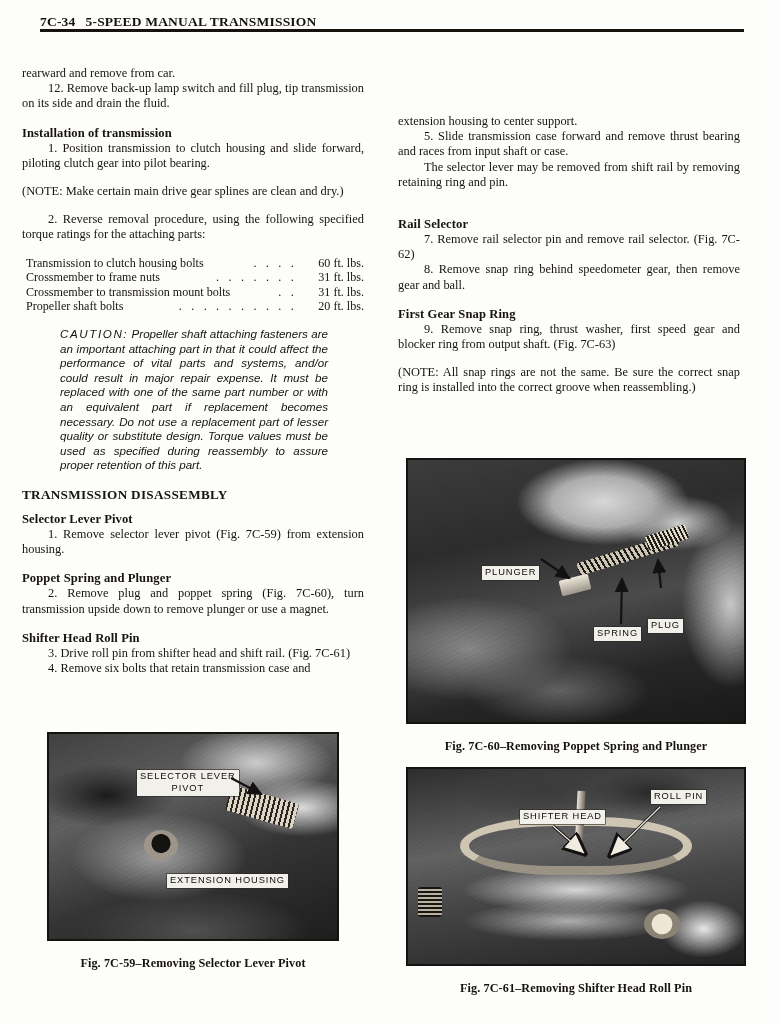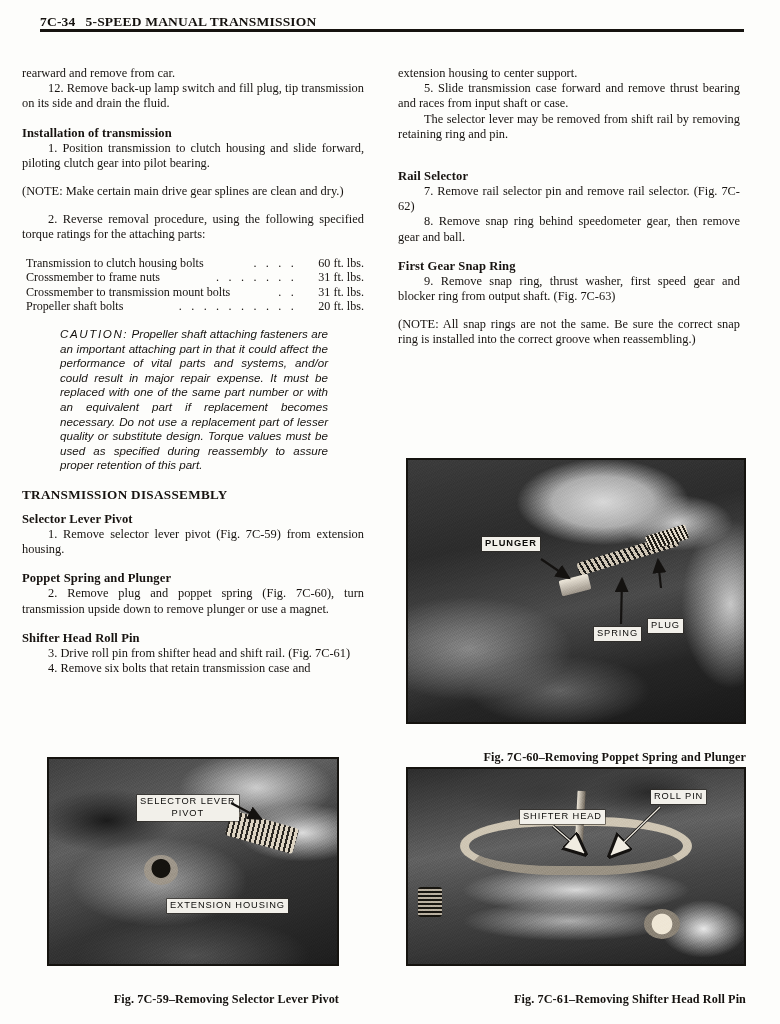--- a/index.html
+++ b/index.html
@@ -50,21 +50,21 @@
   .col {
     position: absolute;
     top: 66px;
     width: 342px;
     font-size: 12.4px;
     line-height: 15.2px;
     text-align: justify;
     color: #171310;
   }
   .col-left  { left: 22px; }
-  .col-right { left: 398px; }
+  .col-right { left: 398px; margin-top: 48px; }
 
   p { margin: 0; }
   .ind { text-indent: 26px; }
   .gap { height: 13px; }
   .gap-sm { height: 8px; }
 
   h3.sub {
     margin: 0;
     font-family: "Liberation Serif", serif;
     font-weight: bold;
@@ -127,22 +127,22 @@
 
   
   .fig { position: absolute; }
   .fig .frame {
     position: relative;
     border: 2.2px solid #15130f;
     overflow: hidden;
     background: #6e6a63;
   }
   .fig .cap {
-    margin-top: 26px;
-    text-align: right;
+    margin-top: 15px;
+    text-align: center;
     font-family: "Liberation Serif", serif;
     font-weight: bold;
     font-size: 12.2px;
     letter-spacing: .1px;
     color: #15120f;
     white-space: nowrap;
   }
 
   
   .photo {
@@ -287,39 +287,39 @@
                   transform: rotate(-17deg); border-radius:3px;"></div>
       <div style="position:absolute; left:238px; top:70px; width:42px; height:15px;
                   background: repeating-linear-gradient(80deg, #232019 0 2px, #e2dacb 2px 4px);
                   transform: rotate(-17deg); border-radius:2px;"></div>
       <div style="position:absolute; left:152px; top:117px; width:30px; height:16px;
                   background: linear-gradient(180deg,#efe9dc,#9d958a); transform: rotate(-14deg);
                   border-radius:2px;"></div>
 
       <div class="grain"></div>
 
-      <div class="callout" style="left:74px; top:77px;font-weight:bold;">PLUNGER</div>
+      <div class="callout" style="left:74px; top:106px;">PLUNGER</div>
       <div class="callout" style="left:240px; top:131px;margin-top:28px;">PLUG</div>
       <div class="callout" style="left:186px; top:167px;">SPRING</div>
 
       <svg class="arrow" style="left:0; top:0;" width="340" height="262">
         <defs>
           <marker id="ah1" markerWidth="7" markerHeight="7" refX="6" refY="3.2" orient="auto">
             <path d="M0,0 L7,3.2 L0,6.4 z" fill="#141210"></path>
           </marker>
         </defs>
         <line x1="133" y1="99" x2="161" y2="118" stroke="#141210" stroke-width="2.2" marker-end="url(#ah1)"></line>
         <line x1="253" y1="128" x2="250" y2="100" stroke="#141210" stroke-width="2.2" marker-end="url(#ah1)"></line>
         <line x1="213" y1="164" x2="214" y2="119" stroke="#141210" stroke-width="2.2" marker-end="url(#ah1)"></line>
       </svg>
     </div>
     <div class="cap">Fig. 7C-60–Removing Poppet Spring and Plunger</div>
   </div>
 
-  <div class="fig" style="left:47px; top:757px; width:292px;">
+  <div class="fig" style="left:47px; top:732px; width:292px;">
     <div class="frame" style="height:205px;">
       <div class="photo" style="
         background:
           radial-gradient(ellipse 110px 52px at 72% 14%, #cfc4b3 0%, rgba(140,130,118,0) 70%),
           radial-gradient(ellipse 90px 40px at 88% 36%, #ddd3c2 0%, rgba(150,142,130,0) 72%),
           radial-gradient(ellipse 120px 60px at 38% 60%, #a49b8d 0%, rgba(80,76,69,0) 74%),
           radial-gradient(ellipse 96px 44px at 20% 30%, #2b2926 0%, rgba(40,38,35,0) 72%),
           radial-gradient(ellipse 150px 50px at 50% 96%, #5d574e 0%, rgba(40,38,34,0) 78%),
           linear-gradient(160deg, #4f4a42 0%, #6b655a 32%, #433f38 62%, #2e2b27 100%);
       "></div>

